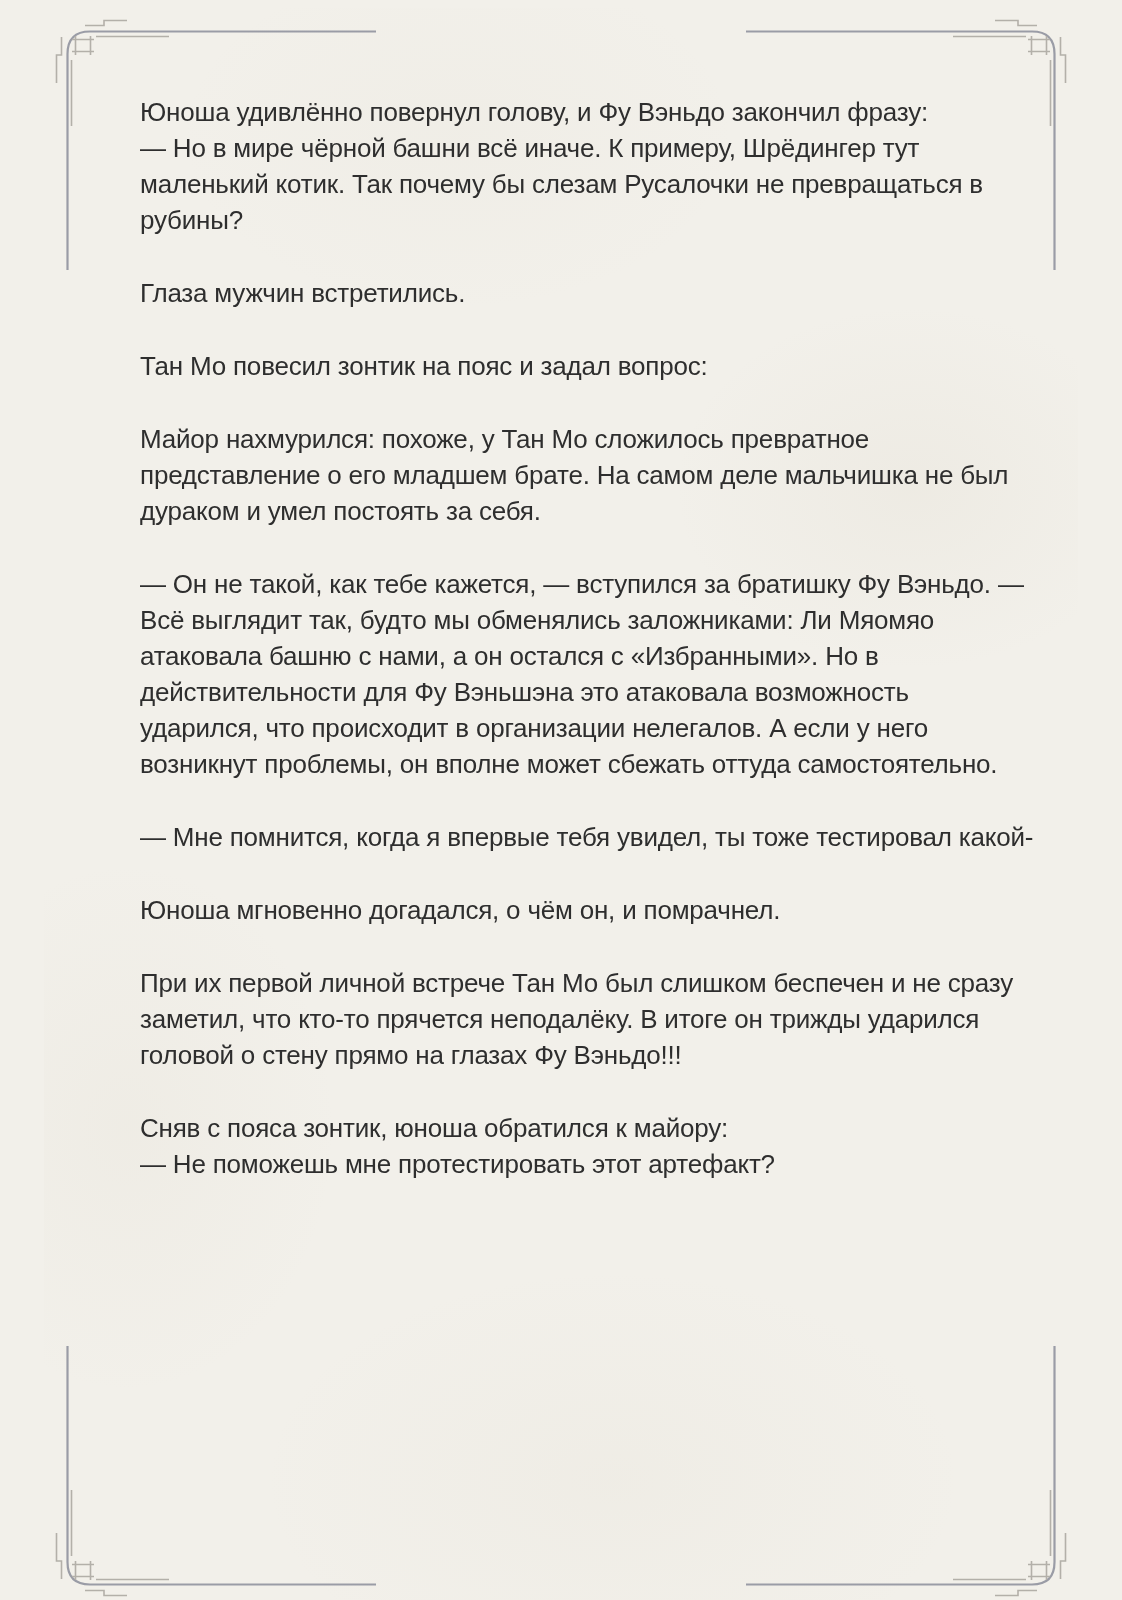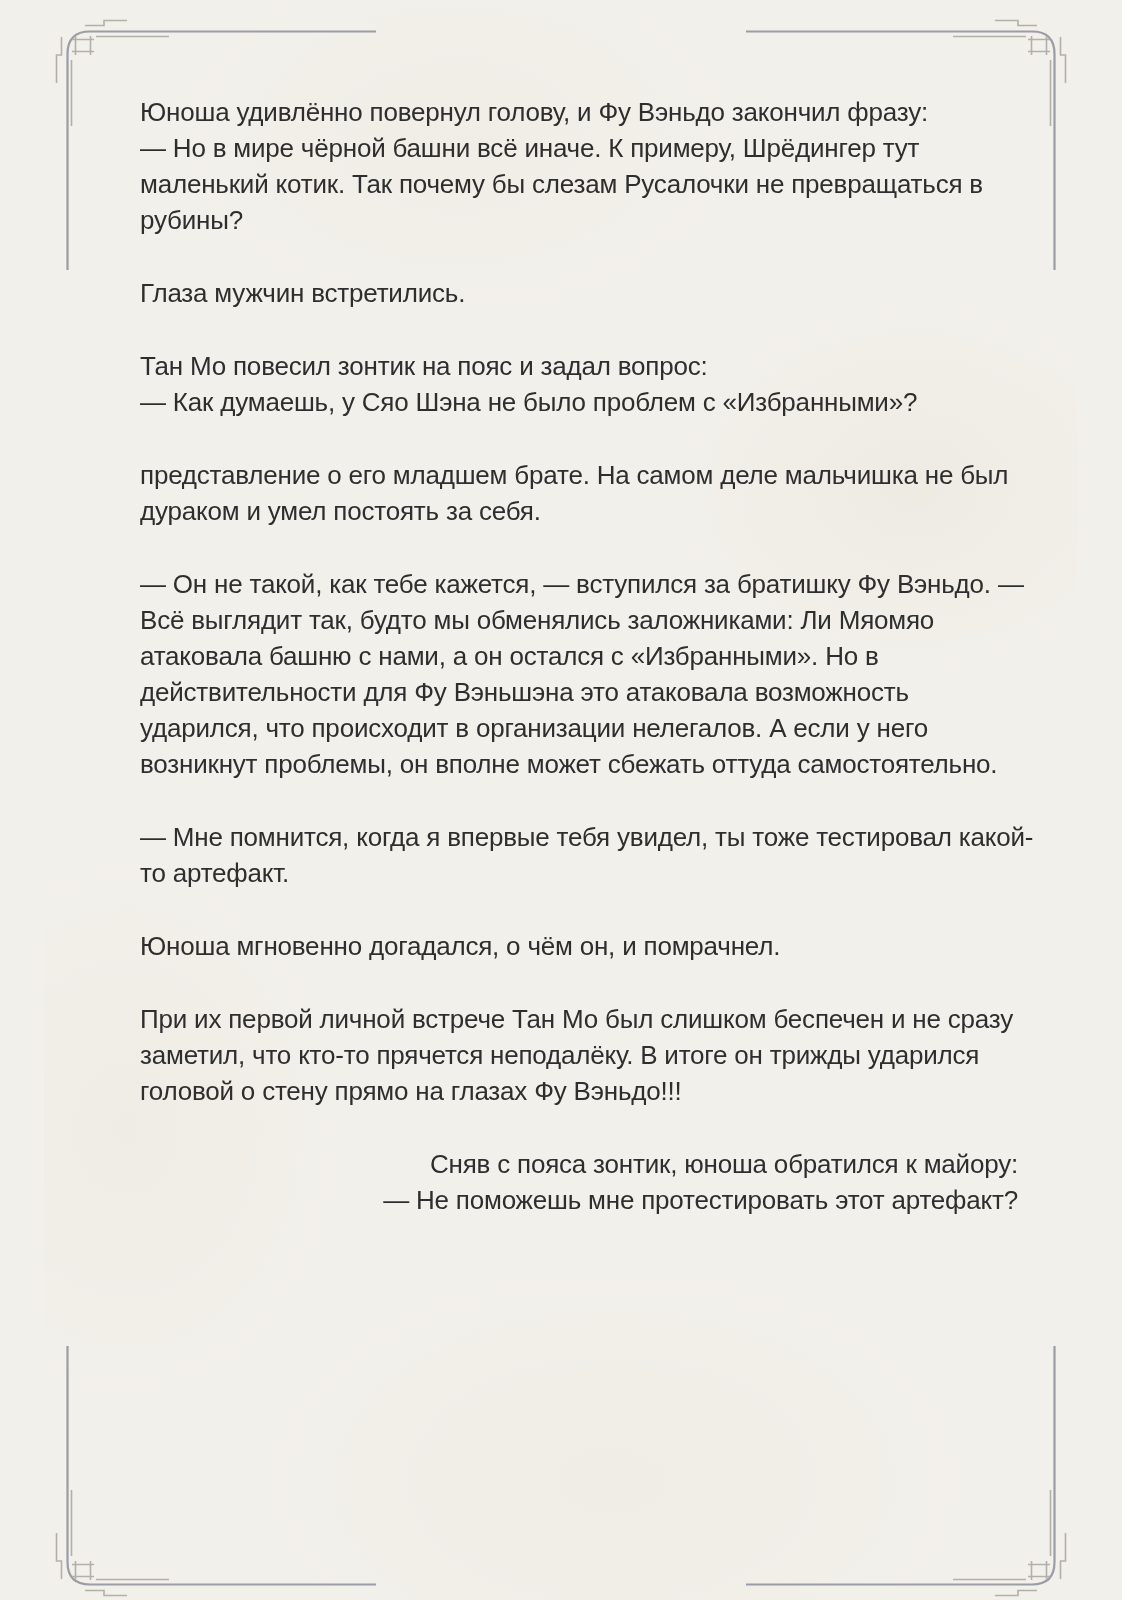--- a/index.html
+++ b/index.html
@@ -31,21 +31,21 @@
   .orn-line{stroke:var(--ornament);stroke-width:1.6;fill:none;}
   .text-block{
     position:absolute;
     left:96px;top:86px;right:60px;
     color:var(--ink);
     font-size:26px;
     line-height:36px;
     letter-spacing:-0.2px;
   }
   .paragraph{margin:0 0 37px 0;}
-  .paragraph:last-child{margin-bottom:0;text-align:right;}
+  .paragraph:last-child{margin-bottom:0;}
   .line{white-space:nowrap;}
 </style>
 </head>
 <body>
 
 <svg width="0" height="0" style="position:absolute" aria-hidden="true">
   <defs>
     <g id="corner-art">
 
       <path class="main-line" d="M 332,23.5 H 46 Q 23.5,23.5 23.5,46 V 262"></path>
@@ -81,37 +81,36 @@
         <div class="line">Юноша удивлённо повернул голову, и Фу Вэньдо закончил фразу:</div>
         <div class="line">— Но в мире чёрной башни всё иначе. К примеру, Шрёдингер тут</div>
         <div class="line">маленький котик. Так почему бы слезам Русалочки не превращаться в</div>
         <div class="line">рубины?</div>
       </div>
       <div class="paragraph">
         <div class="line">Глаза мужчин встретились.</div>
       </div>
       <div class="paragraph">
         <div class="line">Тан Мо повесил зонтик на пояс и задал вопрос:</div>
-        <div class="line">— Как думаешь, у Сяо Шэна не было проблем с «Избранными»?</div>
       </div>
       <div class="paragraph">
+        <div class="line">Майор нахмурился: похоже, у Тан Мо сложилось превратное</div>
         <div class="line">представление о его младшем брате. На самом деле мальчишка не был</div>
         <div class="line">дураком и умел постоять за себя.</div>
       </div>
       <div class="paragraph">
         <div class="line">— Он не такой, как тебе кажется, — вступился за братишку Фу Вэньдо. —</div>
         <div class="line">Всё выглядит так, будто мы обменялись заложниками: Ли Мяомяо</div>
         <div class="line">атаковала башню с нами, а он остался с «Избранными». Но в</div>
         <div class="line">действительности для Фу Вэньшэна это атаковала возможность</div>
         <div class="line">ударился, что происходит в организации нелегалов. А если у него</div>
         <div class="line">возникнут проблемы, он вполне может сбежать оттуда самостоятельно.</div>
       </div>
       <div class="paragraph">
         <div class="line">— Мне помнится, когда я впервые тебя увидел, ты тоже тестировал какой-</div>
-        <div class="line">то артефакт.</div>
       </div>
       <div class="paragraph">
         <div class="line">Юноша мгновенно догадался, о чём он, и помрачнел.</div>
       </div>
       <div class="paragraph">
         <div class="line">При их первой личной встрече Тан Мо был слишком беспечен и не сразу</div>
         <div class="line">заметил, что кто-то прячется неподалёку. В итоге он трижды ударился</div>
         <div class="line">головой о стену прямо на глазах Фу Вэньдо!!!</div>
       </div>
       <div class="paragraph">

